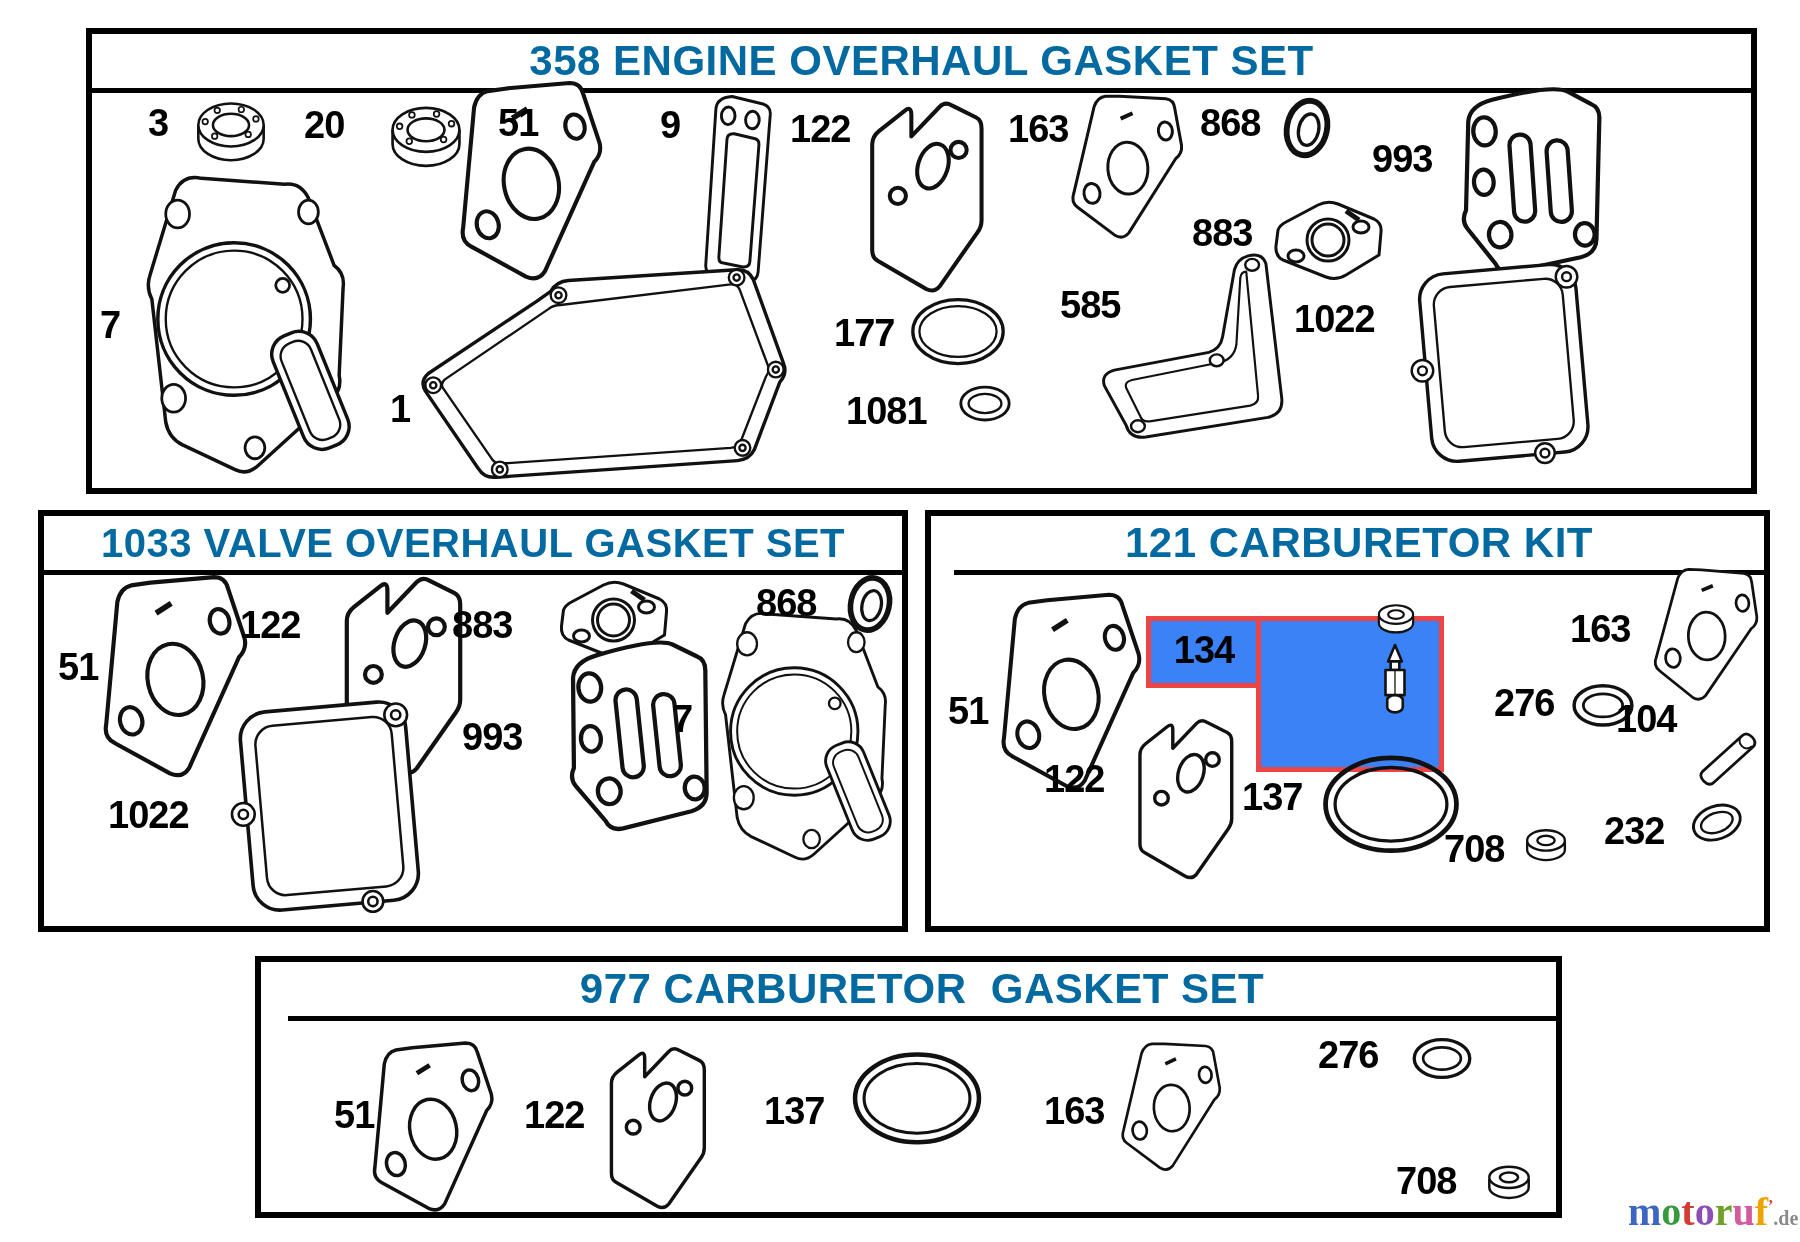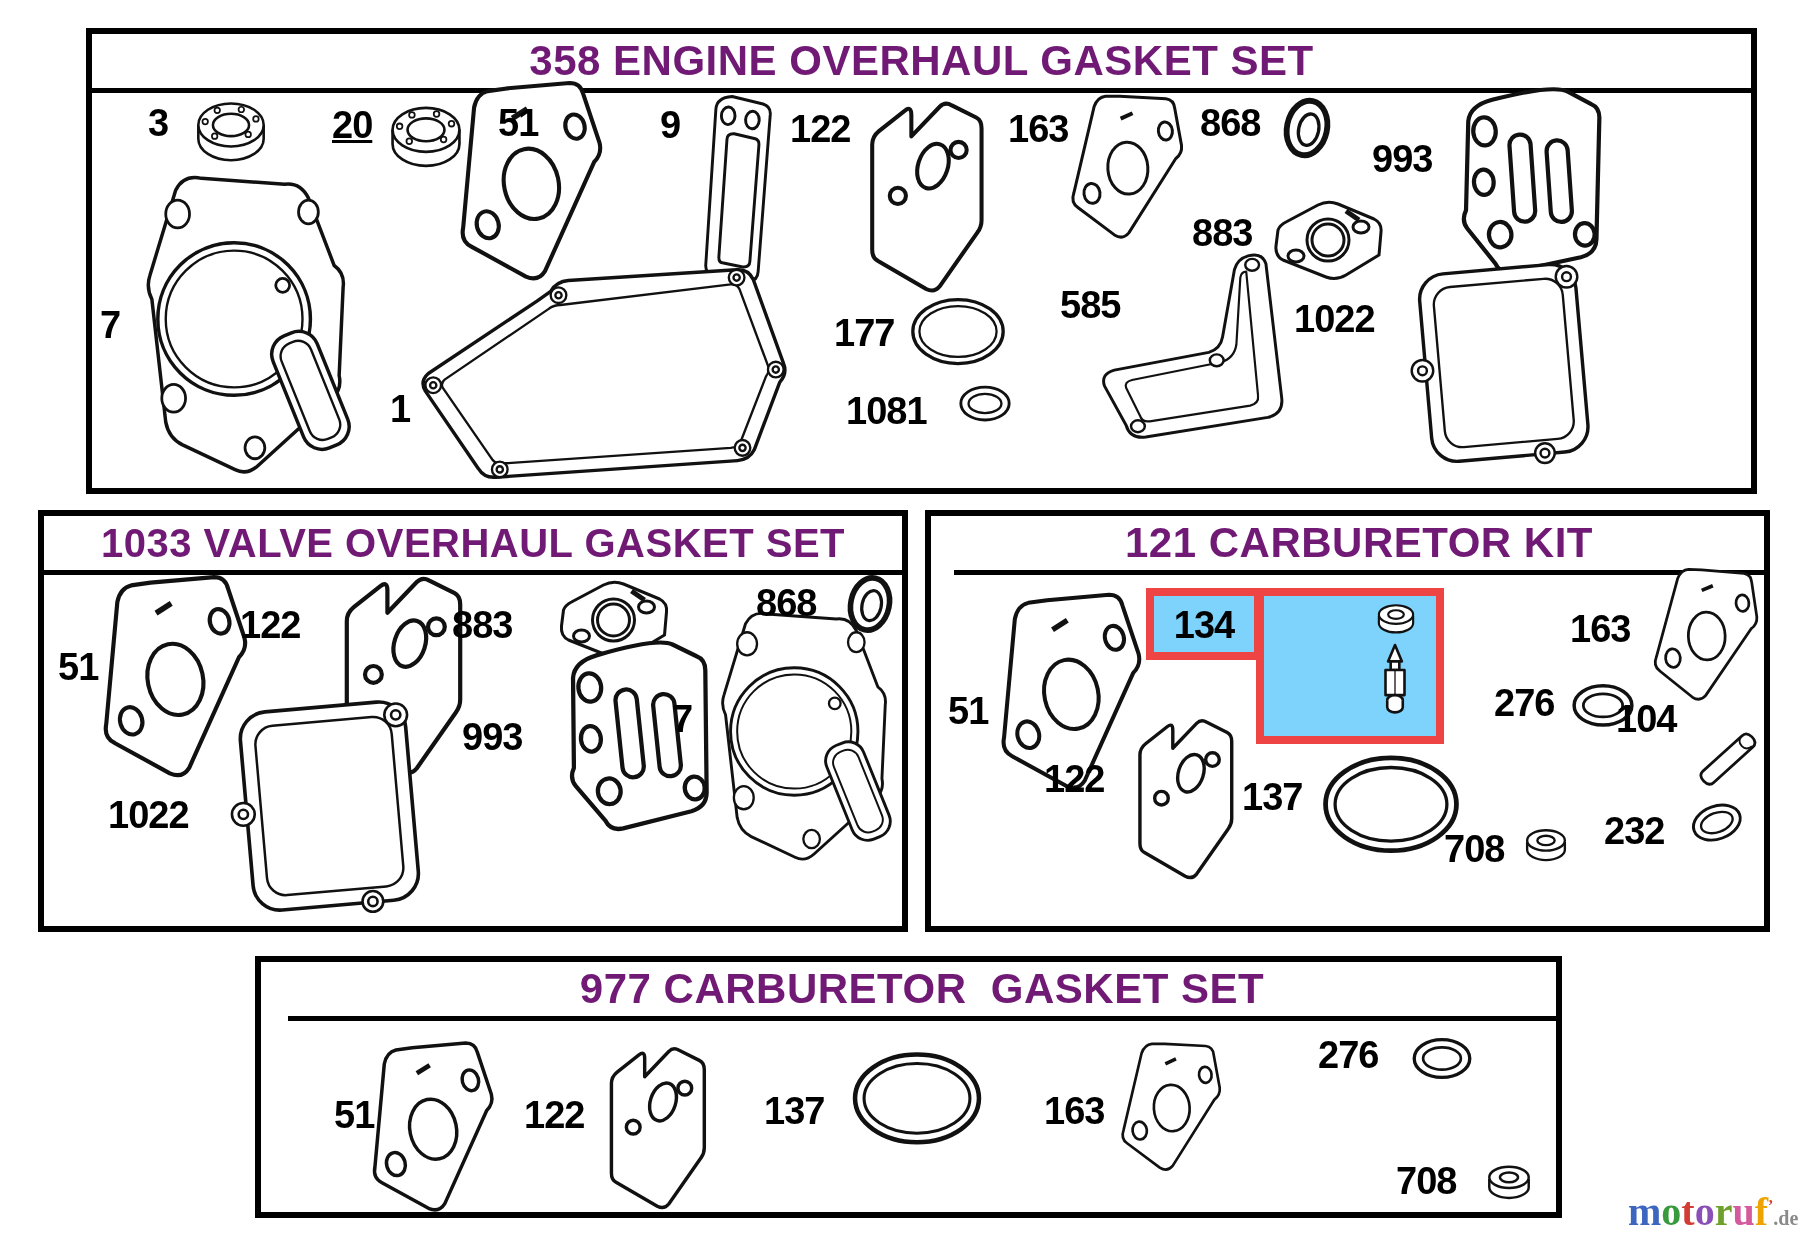--- a/index.html
+++ b/index.html
@@ -3,28 +3,28 @@
 <meta charset="utf-8">
 <style>
   html,body{margin:0;padding:0;}
   body{
     width:1800px;height:1242px;position:relative;background:#ffffff;
     font-family:"Liberation Sans",sans-serif;overflow:hidden;
   }
   .box{position:absolute;border:6px solid #000;background:#fff;box-sizing:border-box;z-index:1;}
   .titlebar{
     height:54px;border-bottom:5px solid #000;display:flex;align-items:center;justify-content:center;
-    font-weight:bold;font-size:42px;letter-spacing:.5px;color:#701a75;white-space:pre;
+    font-weight:bold;font-size:42px;letter-spacing:.5px;color:#0369a1;white-space:pre;
   }
   .plabel{
     position:absolute;font-weight:bold;font-size:38px;line-height:1;color:#000;
     z-index:3;letter-spacing:-1px;white-space:nowrap;
   }
   .pic{position:absolute;z-index:2;overflow:visible;}
-  .innerbox{position:absolute;border:8px solid #ef4444;background:#7dd3fc;box-sizing:border-box;z-index:2;}
+  .innerbox{position:absolute;border:5px solid #ef4444;background:#3b82f6;box-sizing:border-box;z-index:2;margin-top:28px;}
   .innerbox .plabel{position:static;display:block;text-align:center;margin-top:10px;}
   #watermark{
     position:absolute;left:1628px;top:1192px;z-index:4;
     font-family:"Liberation Serif",serif;font-weight:bold;font-size:40px;line-height:1;white-space:nowrap;text-align:center;
   }
   #watermark .tick{font-size:16px;vertical-align:super;}
   #watermark .suffix{font-size:20px;}
   #defs{position:absolute;width:0;height:0;overflow:hidden;}
 </style>
 </head>
@@ -196,21 +196,21 @@
   </defs>
 </svg>
 
 <div class="box" style="left:86px;top:28px;width:1671px;height:466px;">
   <div class="titlebar">358 ENGINE OVERHAUL GASKET SET</div>
 </div>
 <span class="plabel" style="left:148px;top:104px;">3</span>
 <svg class="pic" style="left:188px;top:92px;width:86px;height:78px;">
     <use href="#s-seal"></use>
   </svg>
-<span class="plabel" style="left:332px;top:106px;text-decoration:underline;">20</span>
+<span class="plabel" style="left:304px;top:106px;">20</span>
 <svg class="pic" style="left:382px;top:96px;width:88px;height:80px;">
     <use href="#s-seal"></use>
   </svg>
 <span class="plabel" style="left:498px;top:104px;">51</span>
 <svg class="pic" style="left:455px;top:80px;width:150px;height:205px;">
     <use href="#s-carb"></use>
   </svg>
 <span class="plabel" style="left:660px;top:106px;">9</span>
 <svg class="pic" style="left:698px;top:88px;width:78px;height:205px;transform:rotate(3deg);">
     <use href="#s-tall"></use>

